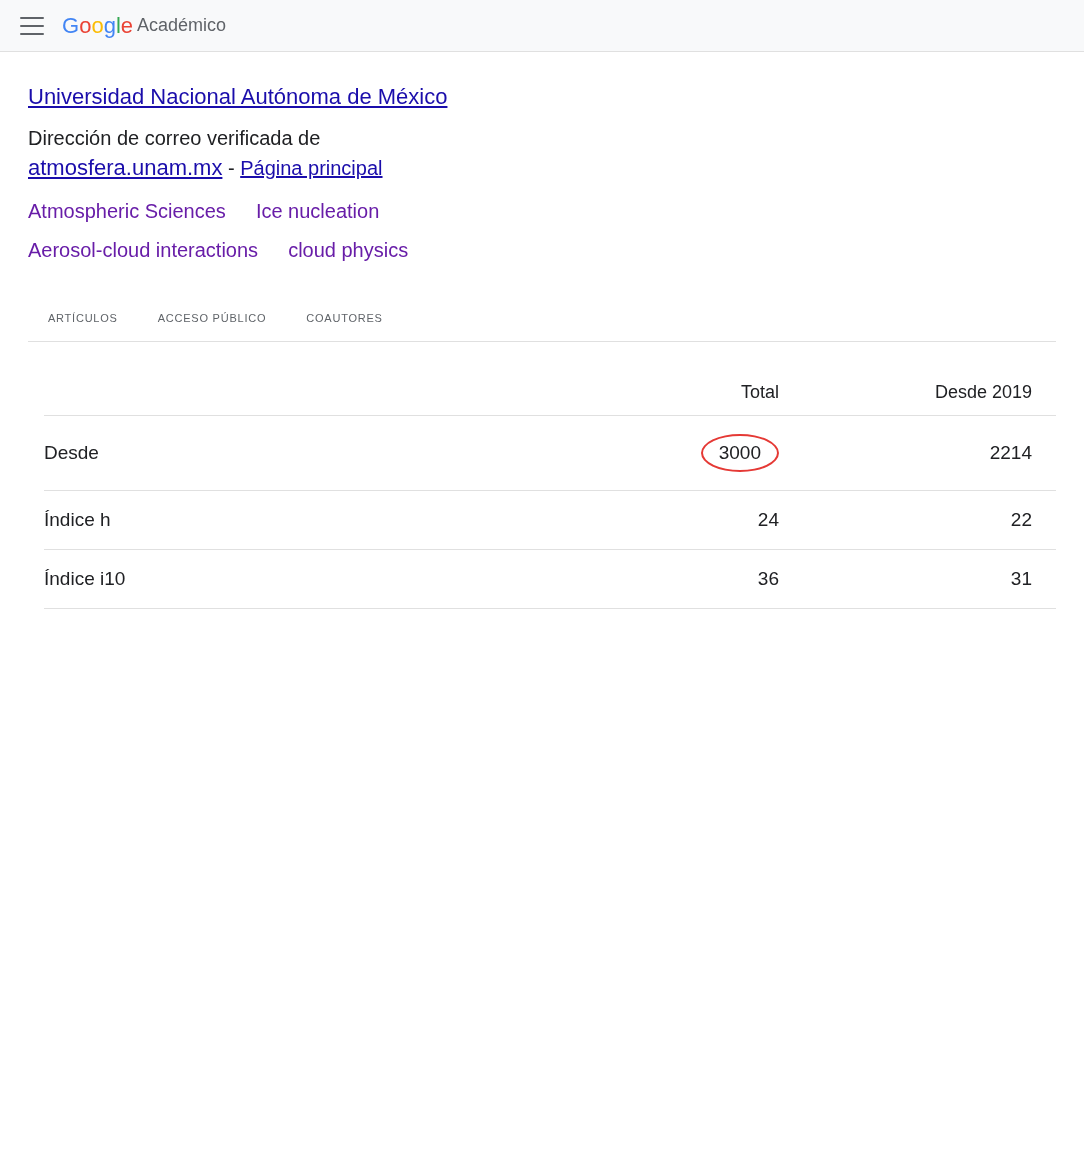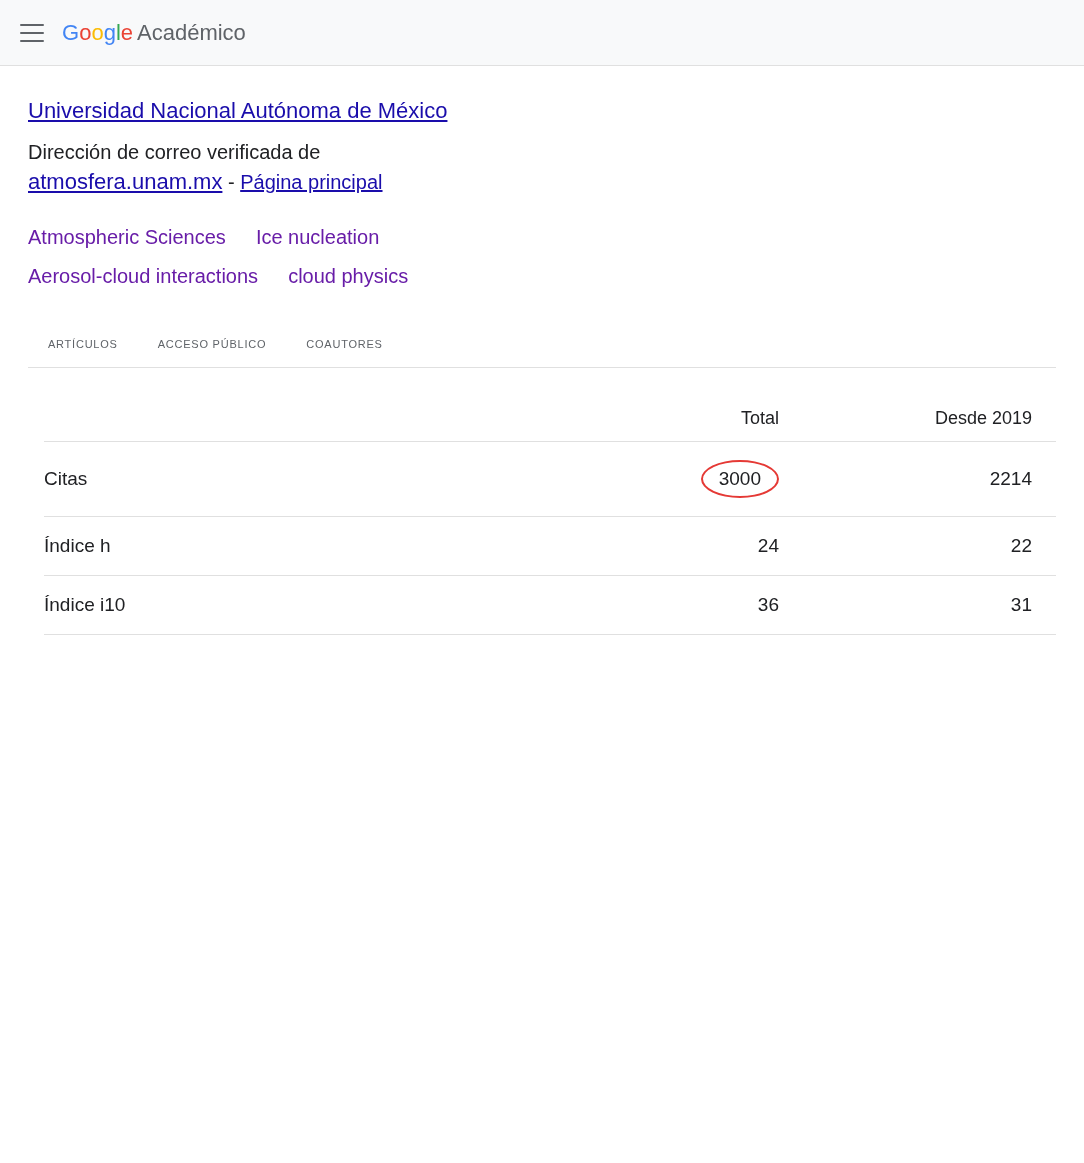--- a/index.html
+++ b/index.html
@@ -16,21 +16,21 @@
       color: #202124;
     }
 
     
     .header {
       display: flex;
       align-items: center;
       padding: 14px 20px;
       border-bottom: 1px solid #e0e0e0;
       background: #f8f9fa;
-      height: 66px;
+      height: 52px;
     }
 
     .hamburger-icon {
       width: 24px;
       height: 24px;
       display: flex;
       flex-direction: column;
       justify-content: space-around;
       cursor: pointer;
       margin-right: 18px;
@@ -57,21 +57,21 @@
 
     .logo-g { color: #4285F4; }
     .logo-o1 { color: #EA4335; }
     .logo-o2 { color: #FBBC05; }
     .logo-g2 { color: #4285F4; }
     .logo-l { color: #34A853; }
     .logo-e { color: #EA4335; }
 
     .logo-academico {
       color: #5f6368;
-      font-size: 22px;
+      font-size: 18px;
       margin-left: 4px;
     }
 
     
     .profile-container {
       padding: 30px 28px 0 28px;
     }
 
     .author-name {
       font-size: 40px;
@@ -106,21 +106,21 @@
     }
 
     .email-link {
       color: #1a0dab;
       text-decoration: underline;
       cursor: pointer;
     }
 
     
     .interests-section {
-      margin-top: 28px;
+      margin-top: 16px;
     }
 
     .interest-row {
       display: flex;
       align-items: center;
       gap: 30px;
       margin-bottom: 16px;
     }
 
     .interest-tag {
@@ -271,21 +271,21 @@
   <table class="stats-table">
     <thead>
       <tr>
         <th class="col-label"></th>
         <th class="col-total">Total</th>
         <th class="col-desde">Desde 2019</th>
       </tr>
     </thead>
     <tbody>
       <tr>
-        <td>Citas</td>
+        <td>Desde</td>
         <td class="col-total">
           <span class="citas-circle">3000</span>
         </td>
         <td class="col-desde">2214</td>
       </tr>
       <tr>
         <td>Índice h</td>
         <td class="col-total">24</td>
         <td class="col-desde">22</td>
       </tr>

